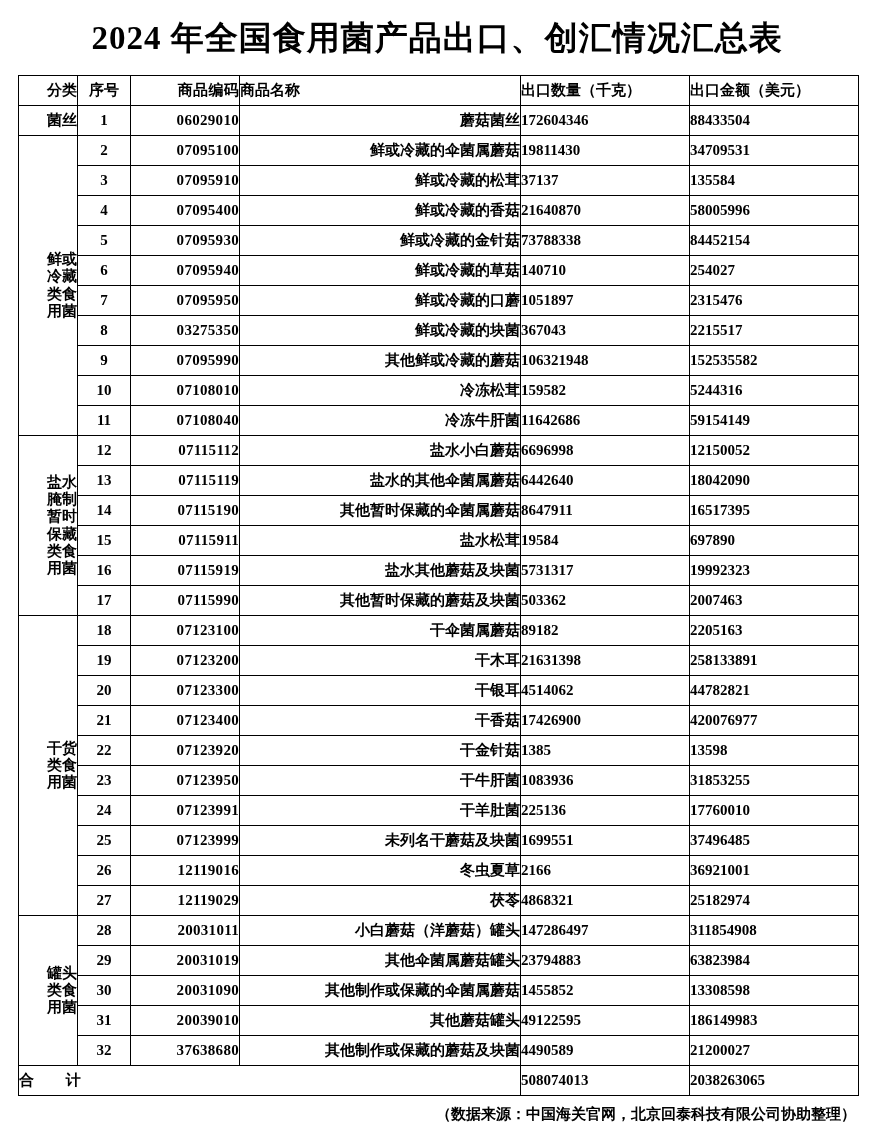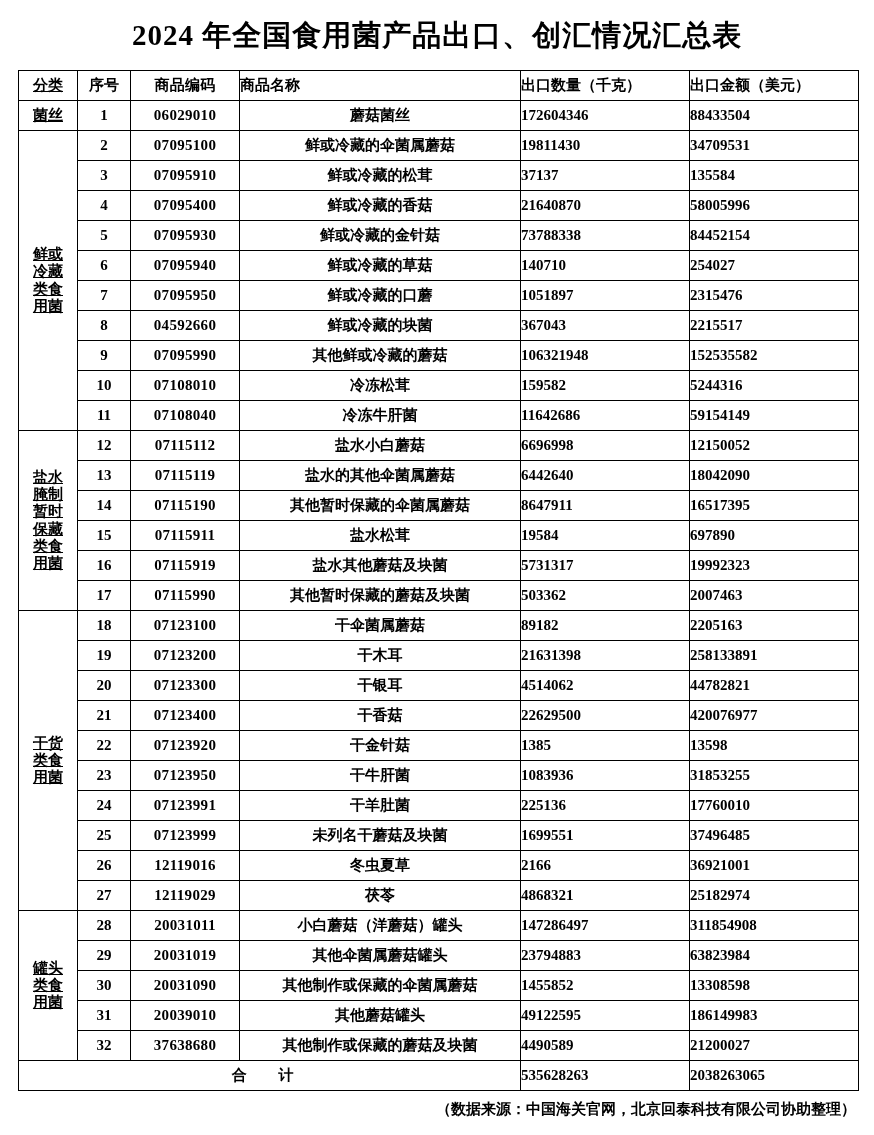--- a/index.html
+++ b/index.html
@@ -16,21 +16,21 @@
   }
   .page {
     width: 874px;
     height: 1135px;
     position: relative;
     box-sizing: border-box;
     padding: 0 18px;
   }
   .doc-title {
     text-align: center;
-    font-size: 29px;
+    font-size: 33px;
     font-weight: bold;
     letter-spacing: 1px;
     padding-top: 16px;
     padding-bottom: 14px;
     font-family: "Liberation Serif", "DejaVu Serif", serif;
   }
   table.main {
     border-collapse: collapse;
     width: 838px;
     table-layout: fixed;
@@ -46,55 +46,54 @@
     font-family: "Liberation Serif", "DejaVu Serif", serif;
   }
   thead th {
     height: 42px;
     font-size: 16.5px;
     text-align: center;
     vertical-align: middle;
   }
   .c-cat {
     width: 58px;
-    text-align: center;
+    text-align: right;
     vertical-align: middle;
     font-size: 15px;
     line-height: 1.35;
-    text-decoration: underline;
   }
   .c-idx {
     width: 52px;
     text-align: center;
     vertical-align: middle;
   }
   .c-code {
     width: 108px;
-    text-align: center;
+    text-align: right;
     vertical-align: middle;
     letter-spacing: 0.3px;
   }
   .c-name {
     width: 280px;
-    text-align: center;
+    text-align: right;
     vertical-align: middle;
     padding-left: 8px;
   }
   .c-qty {
     width: 168px;
     text-align: left;
     vertical-align: middle;
   }
   .c-amt {
     width: 168px;
     text-align: left;
     vertical-align: middle;
   }
   .total-label {
-    text-align: center;
+    text-align: left;
     vertical-align: middle;
     letter-spacing: 14px;
     padding-left: 14px;
     font-size: 15px;
   }
   .source-note {
     text-align: right;
     font-size: 15px;
     font-weight: bold;
     padding: 9px 6px 0 0;
@@ -168,21 +167,21 @@
         </tr>
         <tr>
           <td class="c-idx">7</td>
           <td class="c-code">07095950</td>
           <td class="c-name">鲜或冷藏的口蘑</td>
           <td class="c-qty">1051897</td>
           <td class="c-amt">2315476</td>
         </tr>
         <tr>
           <td class="c-idx">8</td>
-          <td class="c-code">04592660</td>
+          <td class="c-code">03275350</td>
           <td class="c-name">鲜或冷藏的块菌</td>
           <td class="c-qty">367043</td>
           <td class="c-amt">2215517</td>
         </tr>
         <tr>
           <td class="c-idx">9</td>
           <td class="c-code">07095990</td>
           <td class="c-name">其他鲜或冷藏的蘑菇</td>
           <td class="c-qty">106321948</td>
           <td class="c-amt">152535582</td>
@@ -263,21 +262,21 @@
           <td class="c-idx">20</td>
           <td class="c-code">07123300</td>
           <td class="c-name">干银耳</td>
           <td class="c-qty">4514062</td>
           <td class="c-amt">44782821</td>
         </tr>
         <tr>
           <td class="c-idx">21</td>
           <td class="c-code">07123400</td>
           <td class="c-name">干香菇</td>
-          <td class="c-qty">22629500</td>
+          <td class="c-qty">17426900</td>
           <td class="c-amt">420076977</td>
         </tr>
         <tr>
           <td class="c-idx">22</td>
           <td class="c-code">07123920</td>
           <td class="c-name">干金针菇</td>
           <td class="c-qty">1385</td>
           <td class="c-amt">13598</td>
         </tr>
         <tr>
@@ -348,21 +347,21 @@
           <td class="c-idx">32</td>
           <td class="c-code">37638680</td>
           <td class="c-name">其他制作或保藏的蘑菇及块菌</td>
           <td class="c-qty">4490589</td>
           <td class="c-amt">21200027</td>
         </tr>
       </tbody>
     <tfoot>
       <tr>
         <td class="total-label" colspan="4">合 计</td>
-        <td class="c-qty">535628263</td>
+        <td class="c-qty">508074013</td>
         <td class="c-amt">2038263065</td>
       </tr>
     </tfoot>
   </table>
 
   <div class="source-note">（数据来源：中国海关官网，北京回泰科技有限公司协助整理）</div>
 
 </div>
 
 </body></html>

